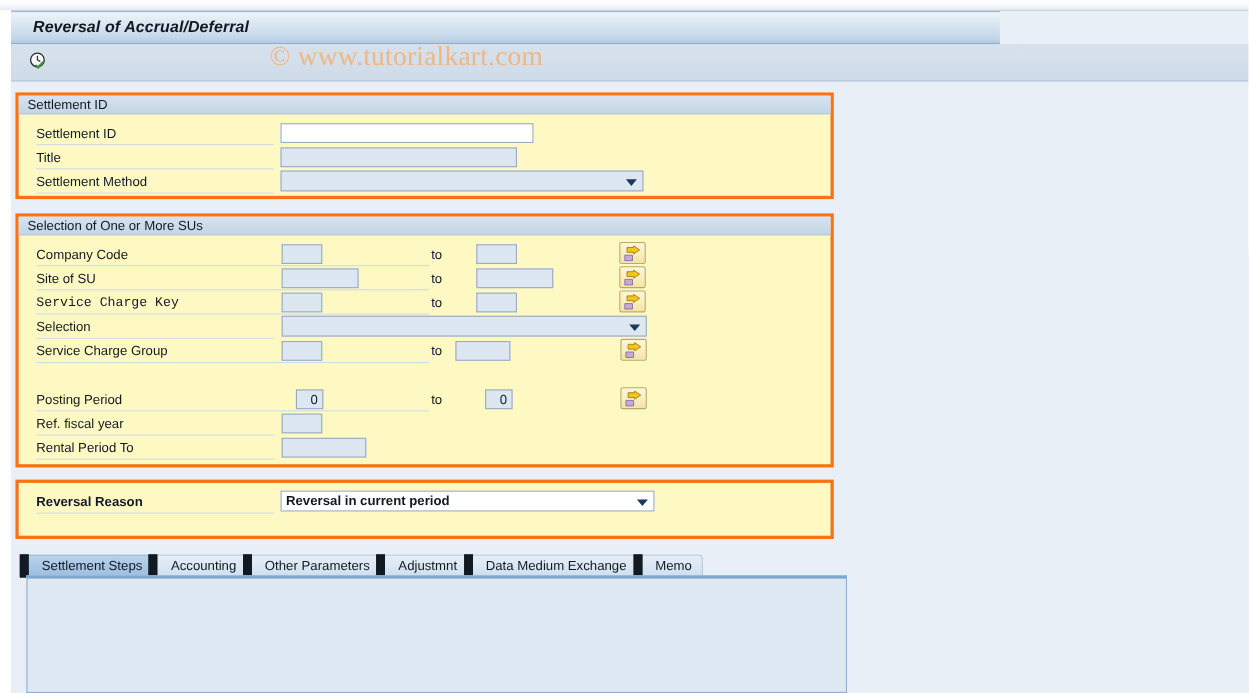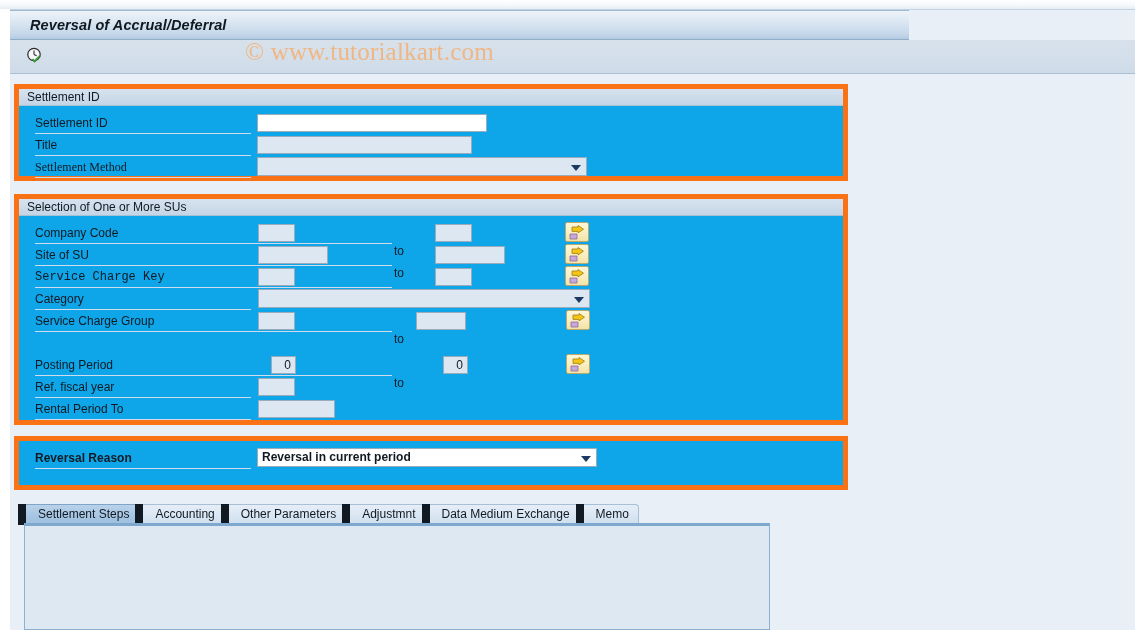--- a/index.html
+++ b/index.html
@@ -67,23 +67,23 @@
     font-size: 25px;
     color: #f0b684;
     white-space: nowrap;
     letter-spacing: 0.2px;
     pointer-events: none;
   }
   
   .grp {
     position: absolute;
     left: 14px;
-    width: 834px;
-    background: #0ea5e9;
-    border: 5px solid #f97316;
+    width: 744px;
+    background: #fef9c3;
+    border: 3px solid #f97316;
     box-sizing: border-box;
   }
   .grp-hdr {
     height: 17px;
     background: linear-gradient(to bottom,#d6e2ef 0%,#cedcea 50%,#c4d5e6 100%);
     border-bottom: 1px solid #a8c0d6;
     font-size: 12px;
     color: #111a22;
     padding: 1px 0 0 8px;
     box-sizing: border-box;
@@ -96,21 +96,21 @@
   .lbl {
     position: absolute; top: 4px;
     font-size: 12px; color: #111a22;
     white-space: nowrap;
   }
   .rowline {
     position: absolute; left: 16px; top: 21px;
     height: 1px; background: #cfdceb;
   }
   .to-lbl {
-    position: absolute; top: 22px;
+    position: absolute; top: 4px;
     font-size: 12px; color: #111a22;
   }
   
   .inp {
     position: absolute;
     height: 18px;
     box-sizing: border-box;
     border: 1px solid #9aabbc;
     background: #dce7f2;
     font-family: "Liberation Sans", sans-serif;
@@ -236,21 +236,21 @@
         <div class="rowline" style="width:216px;"></div>
         <input class="inp white" style="left: 238px; top: 2px; width: 230px;" value="">
       </div>
 
       <div class="row" style="top:28px;">
         <div class="lbl" style="left:16px;">Title</div>
         <div class="rowline" style="width:216px;"></div>
         <input class="inp" style="left: 238px; top: 2px; width: 215px;" readonly="" value="">
       </div>
 
-      <div class="row" style="top:50px;font-family:Liberation Serif, serif;">
+      <div class="row" style="top:50px;">
         <div class="lbl" style="left:16px;">Settlement Method</div>
         <div class="rowline" style="width:216px;"></div>
         <div class="sel" style="left:238px; top:1px; width:330px;">
           <span></span>
           <span class="sel-arrow"></span>
         </div>
       </div>
 
     </div>
   </div>
@@ -295,21 +295,21 @@
         <input class="inp" style="left: 416px; top: 2px; width: 37px;" value="">
         <div class="msbtn" style="left:546px; top:0px;">
           <svg width="17" height="15" viewBox="0 0 17 15">
             <path d="M1 9 L1 14 L8 14 L8 9 Z" fill="#c8a8d8" stroke="#8a6ba0" stroke-width="0.8"></path>
             <path d="M3 2 L9 2 L9 0.5 L14.5 4.2 L9 7.9 L9 6.4 L3 6.4 Z" fill="#f5c518" stroke="#9c7f11" stroke-width="0.8"></path>
           </svg>
         </div>
       </div>
 
       <div class="row" style="top:72px;">
-        <div class="lbl" style="left:16px;">Category</div>
+        <div class="lbl" style="left:16px;">Selection</div>
         <div class="rowline" style="width:216px;"></div>
         <div class="sel" style="left:239px; top:1px; width:332px;">
           <span></span>
           <span class="sel-arrow"></span>
         </div>
       </div>
 
       <div class="row" style="top:94px;">
         <div class="lbl" style="left:16px;">Service Charge Group</div>
         <div class="rowline" style="width:357px;"></div>

